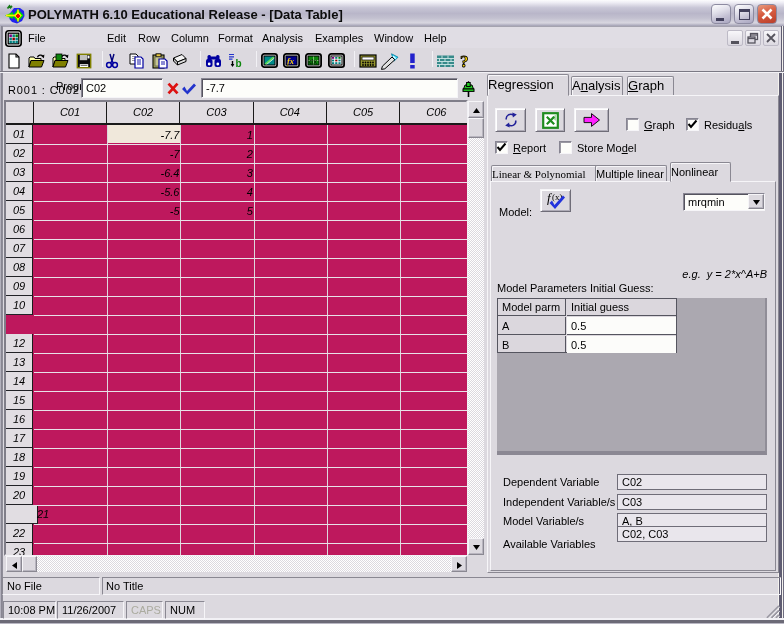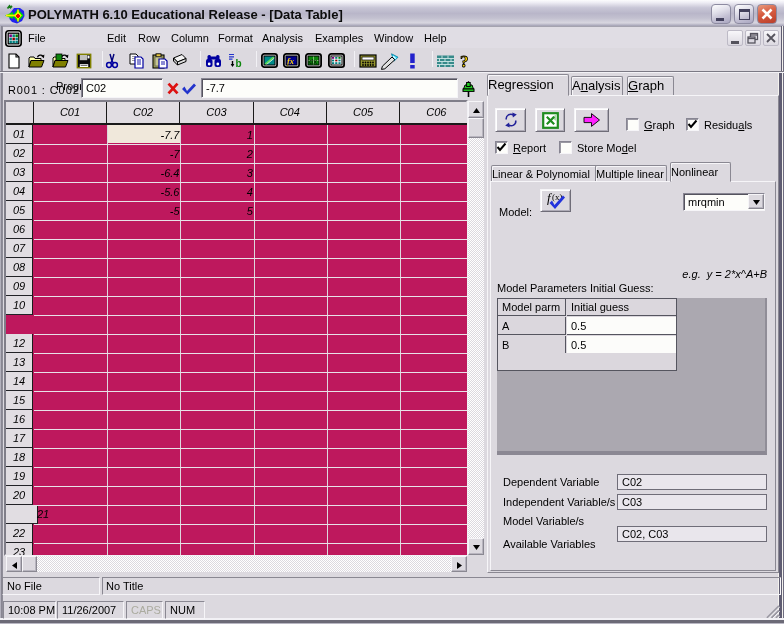--- a/index.html
+++ b/index.html
@@ -431,53 +431,54 @@
         <path d="M1.5 5 L4 8 L9.5 1.5" stroke="#000" stroke-width="2" fill="none"></path>
       </svg></div>
     <div class="abs" style="left:217px;top:45px;">Residu<u>a</u>ls</div>
     <div class="ck" style="left:8px;top:67px;"><svg width="11" height="11" viewBox="0 0 11 11">
         <path d="M1.5 5 L4 8 L9.5 1.5" stroke="#000" stroke-width="2" fill="none"></path>
       </svg></div>
     <div class="abs" style="left:26px;top:68px;"><u>R</u>eport</div>
     <div class="ck" style="left:72px;top:67px;"></div>
     <div class="abs" style="left:90px;top:68px;">Store Mo<u>d</u>el</div>
     <div class="panelborder" style="left:3px;top:107px;width:286px;height:390px;background:#dcd9df;"></div>
-    <div class="tab" style="left:4px;top:91px;width:109px;height:16px;line-height:16px;">Linear &amp; Polynomial</div>
+    <div class="tab" style="left:4px;top:91px;width:109px;height:16px;line-height:16px;font-family:Liberation Serif, serif;">Linear &amp; Polynomial</div>
     <div class="tab" style="left:108px;top:91px;width:72px;height:16px;line-height:16px;">Multiple linear</div>
     <div class="tab" style="left:183px;top:88px;width:61px;height:20px;line-height:18px;font-size:11px;background:#dcd9df;z-index:3;border-bottom:1px solid #dcd9df;">Nonlinear</div>
     <div class="abs" style="left:12px;top:132px;">Model:</div>
     <div class="btn3d" style="left:53px;top:115px;width:31px;height:23px;"><svg width="29" height="21" viewBox="0 0 29 21">
         <text x="6" y="12" font-family="Liberation Serif" font-style="italic" font-size="13" fill="#000">f</text>
         <text x="11" y="10" font-family="Liberation Serif" font-size="9" fill="#000">(x)</text>
         <path d="M8.5 13 L11 10.5 L13.5 15 L22 5.5 L24 7.5 L14 19 Z" fill="#2233dd"></path>
       </svg></div>
     <div class="sunken abs" style="left:196px;top:119px;width:82px;height:18px;">
       <span class="abs" style="left:4px;top:2px;">mrqmin</span>
       <span class="sbtn" style="position:absolute;right:0px;top:0px;width:16px;height:15px;">
         <svg style="display:block;margin:5px auto 0" width="7" height="5" viewBox="0 0 7 5">
           <path d="M0 0 L7 0 L3.5 5 Z" fill="#000"></path>
         </svg>
       </span>
     </div>
     <div class="abs" style="left:160px;top:194px;width:120px;font-style:italic;text-align:right;white-space:nowrap;">e.g. &nbsp;y = 2*x^A+B</div>
     <div class="abs" style="left:10px;top:208px;">Model Parameters Initial Guess:</div>
     <div class="abs" style="left:10px;top:224px;width:270px;height:157px;background:#aba8b0;border-right:2px solid #908d97;border-bottom:4px solid #8b8893;"></div>
-    <div class="abs" style="left:10px;top:224px;width:180px;height:73px;border:1px solid #55555f;background:#dbd7dd;">
+    <div class="abs" style="left:10px;top:224px;width:180px;height:55px;border:1px solid #55555f;background:#dbd7dd;">
       <div class="abs" style="left:0;top:0;width:68px;height:17px;border-right:1px solid #55555f;border-bottom:1px solid #55555f;padding:2px 0 0 4px;">Model parm</div>
       <div class="abs" style="left:69px;top:0;width:109px;height:17px;border-bottom:1px solid #55555f;padding:2px 0 0 4px;">Initial guess</div>
       <div class="abs" style="left:0;top:18px;width:68px;height:18px;border-right:1px solid #55555f;border-bottom:1px solid #55555f;padding:3px 0 0 4px;">A</div>
       <div class="abs" style="left:69px;top:18px;width:109px;height:18px;background:#fcfcfa;border-bottom:1px solid #55555f;padding:3px 0 0 4px;">0.5</div>
       <div class="abs" style="left:0;top:37px;width:68px;height:17px;border-right:1px solid #55555f;padding:3px 0 0 4px;">B</div>
       <div class="abs" style="left:69px;top:37px;width:109px;height:17px;background:#fcfcfa;padding:3px 0 0 4px;">0.5</div>
     </div>
     <div class="abs" style="left:16px;top:402px;">Dependent Variable</div>
     <div class="fld" style="top:400px;">C02</div>
     <div class="abs" style="left:16px;top:422px;">Independent Variable/s</div>
     <div class="fld" style="top:420px;">C03</div>
     <div class="abs" style="left:16px;top:441px;">Model Variable/s</div>
+    <div class="fld" style="top:439px;">A, B</div>
     <div class="abs" style="left:16px;top:464px;">Available Variables</div>
     <div class="fld" style="top:452px;">C02, C03</div>
   </div>
 
   <div class="spanel abs" style="left:2px;top:577px;width:98px;">No File</div>
   <div class="spanel abs" style="left:102px;top:577px;width:679px;padding-left:3px;">No Title</div>
   <div class="spanel abs" style="left:3px;top:601px;width:53px;white-space:nowrap;">10:08 PM</div>
   <div class="spanel abs" style="left:57px;top:601px;width:67px;">11/26/2007</div>
   <div class="spanel abs" style="left:126px;top:601px;width:37px;color:#abab9f;">CAPS</div>
   <div class="spanel abs" style="left:165px;top:601px;width:40px;">NUM</div>

